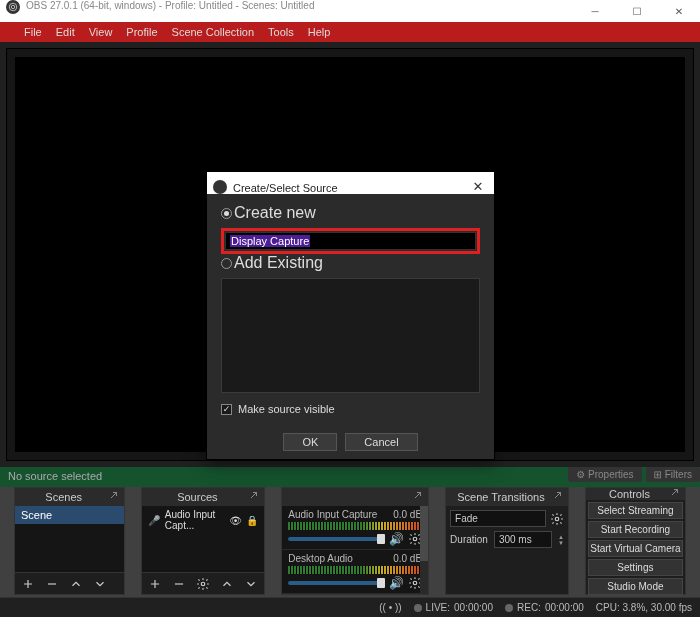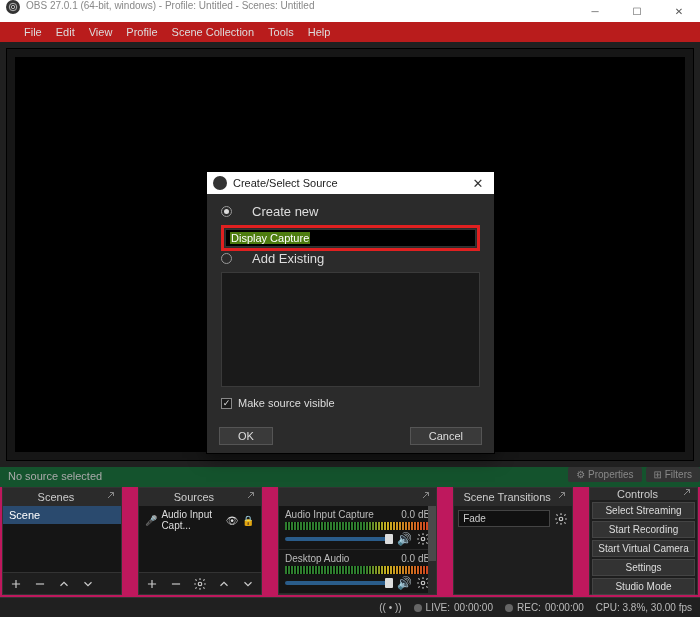--- a/index.html
+++ b/index.html
@@ -10,21 +10,21 @@
 .winctrls{margin-left:auto;display:flex}
 .winctrl{width:42px;height:22px;display:flex;align-items:center;justify-content:center;color:#555}
 .app{height:595px;background:#202020;display:flex;flex-direction:column}
 .menubar{height:20px;display:flex;align-items:center;gap:2px;padding:0 18px;background:#b91c1c}
 .menubar span{padding:2px 6px;color:#ddd;cursor:pointer;font-size:11px}
 .preview-area{flex:1;background:#161616;margin:6px;position:relative;border:1px solid #000}
 .preview-canvas{position:absolute;top:8px;left:8px;right:8px;bottom:8px;background:#000}
 .no-src{height:20px;background:#14532d;padding:3px 8px;font-size:11px;color:#aaa}
 .mid-toolbar{position:absolute;right:0;top:0;display:flex;gap:4px}
 .mid-btn{background:#333;color:#888;padding:2px 8px;border-radius:2px;font-size:10px}
-.dock-row{display:flex;gap:16px;padding:0 2px 2px;background:#be185d}
+.dock-row{display:flex;gap:16px;padding:0 14px 2px;background:#404040}
 .dock{background:#1e1e1e;border:1px solid #333;display:flex;flex-direction:column}
 .dock-hdr{height:18px;background:#2b2b2b;display:flex;align-items:center;padding:0 6px;font-size:11px;color:#ccc}
 .dock-hdr .sp{flex:1;text-align:center}
 .chev{width:12px;height:12px;margin-left:auto}
 .dock-body{flex:1;background:#151515;overflow:hidden}
 .dock-foot{height:22px;display:flex;align-items:center;gap:10px;padding:0 6px;border-top:1px solid #333;background:#1e1e1e}
 .dock-foot .ic{width:14px;height:14px;color:#aaa}
 
 .scenes{width:131px;height:108px}
 .sources{width:131px;height:108px}
@@ -51,34 +51,34 @@
 .spin{background:#111;border:1px solid #444;padding:2px 4px;width:58px;font-size:10px;color:#ccc}
 .ctrl-body{padding:2px}
 .ctrl-btn{display:block;width:100%;background:#333;border:1px solid #444;color:#ddd;font-size:10px;padding:2px 0;margin-bottom:2px;text-align:center}
 
 .statusbar{height:20px;display:flex;align-items:center;padding:0 8px;gap:12px;justify-content:flex-end;background:#202020;border-top:1px solid #333;color:#bbb;font-size:10px}
 .stat-ic{display:flex;align-items:center;gap:4px}
 .dot{width:8px;height:8px;border-radius:50%;background:#666}
 
 
 .dlg{position:absolute;left:206px;top:171px;width:289px;background:#2b2b2b;border:1px solid #000;box-shadow:0 4px 16px rgba(0,0,0,.5)}
-.dlg-title{height:22px;background:#fff;display:flex;align-items:center;padding:0 6px;color:#222;font-size:11px}
+.dlg-title{height:22px;background:#fff;display:flex;align-items:flex-end;padding:0 6px;color:#222;font-size:11px}
 .dlg-title .title-icon2{width:14px;height:14px;border-radius:50%;background:#333;margin-right:6px}
 .dlg-title .x{margin-left:auto;width:20px;text-align:center;font-size:13px;cursor:pointer;color:#333}
 .dlg-body{padding:10px 14px}
-.radio-row{display:flex;align-items:center;gap:20px;margin-bottom:6px;font-size:13px;color:#ddd}
+.radio-row{display:flex;align-items:center;gap:2px;margin-bottom:6px;font-size:16px;color:#ddd}
 .radio{width:11px;height:11px;border-radius:50%;border:1px solid #999;background:#2b2b2b;display:inline-flex;align-items:center;justify-content:center}
 .radio.on::after{content:"";width:5px;height:5px;border-radius:50%;background:#ddd}
 .input-hl{border:3px solid #e02020;padding:1px}
 .name-input{width:100%;background:#000;border:1px solid #333;padding:2px 4px;font-size:11px}
-.name-input .seltext{background:#4d7c0f;color:#fff;padding:0 1px}
+.name-input .seltext{background:#4c1d95;color:#fff;padding:0 1px}
 .exist-list{height:115px;background:#1a1a1a;border:1px solid #3a3a3a;margin-top:4px}
 .chk-row{display:flex;align-items:center;gap:6px;margin-top:10px;font-size:11px;color:#ddd}
 .chk{width:11px;height:11px;border:1px solid #888;background:#1a1a1a;color:#ddd;display:inline-flex;align-items:center;justify-content:center;font-size:9px;line-height:1}
-.dlg-btns{display:flex;justify-content:space-between;gap:8px;padding:8px 12px}
+.dlg-btns{display:flex;justify-content:center;gap:8px;padding:8px 12px}
 .dlg-btn{background:#3a3a3a;border:1px solid #555;color:#ddd;padding:2px 18px;font-size:11px}
 </style>
 </head>
 <body>
 
 <div class="titlebar">
   <span class="title-icon">
     <svg viewBox="0 0 24 24" fill="none" stroke="#ccc" stroke-width="2">
         <circle cx="12" cy="12" r="9"></circle>
         <circle cx="12" cy="12" r="4"></circle>
@@ -235,20 +235,28 @@
           </svg>
         </div>
       <div class="trans-body">
         <div class="trans-sel">
           <div class="sel-box">Fade</div>
           <svg class="ic" viewBox="0 0 24 24" fill="none" stroke="#ccc" stroke-width="2">
               <circle cx="12" cy="12" r="3"></circle>
               <path d="M12 2v3M12 19v3M4.2 4.2l2 2M17.8 17.8l2 2M2 12h3M19 12h3M4.2 19.8l2-2M17.8 6.2l2-2"></path>
             </svg>
         </div>
+        <div class="dur-row">
+          <span>Duration</span>
+          <div class="spin">300 ms</div>
+          <div style="display:flex;flex-direction:column;font-size:6px;color:#999">
+            <span>▲</span>
+            <span>▼</span>
+          </div>
+        </div>
       </div>
     </div>
 
     <div class="dock controls">
       <div class="dock-hdr">
           <span class="sp">Controls</span>
           <svg class="chev" viewBox="0 0 24 24" fill="none" stroke="#888" stroke-width="2">
             <path d="M14 3h7v7M10 14L21 3"></path>
           </svg>
         </div>

